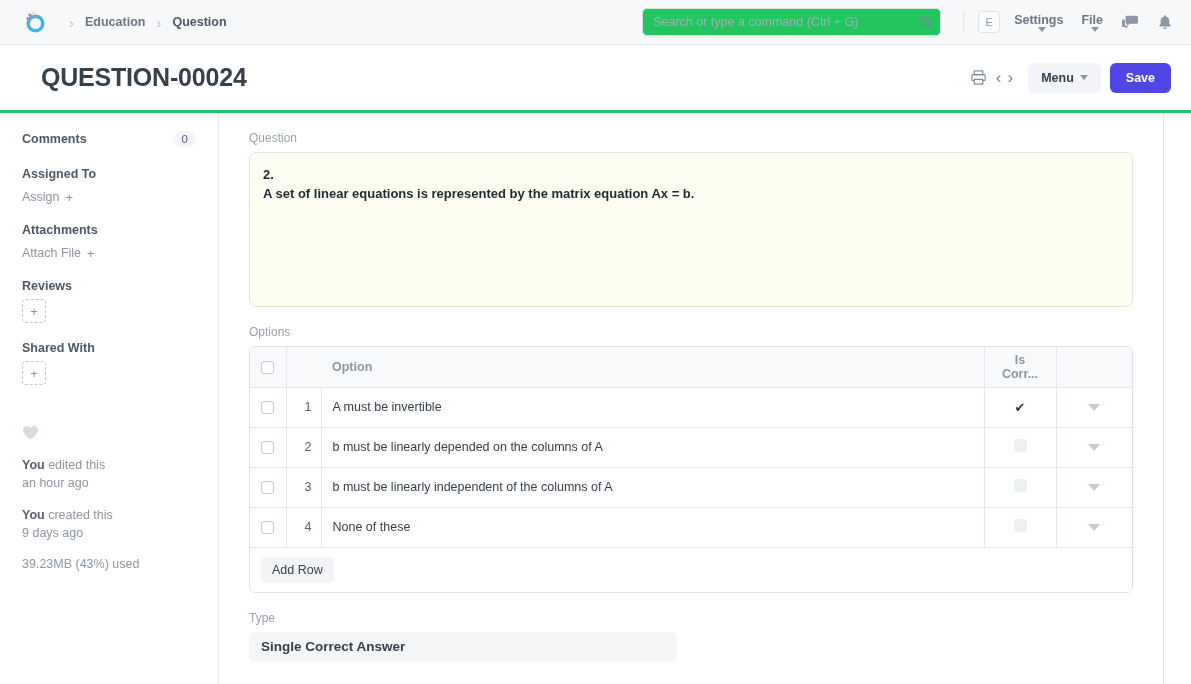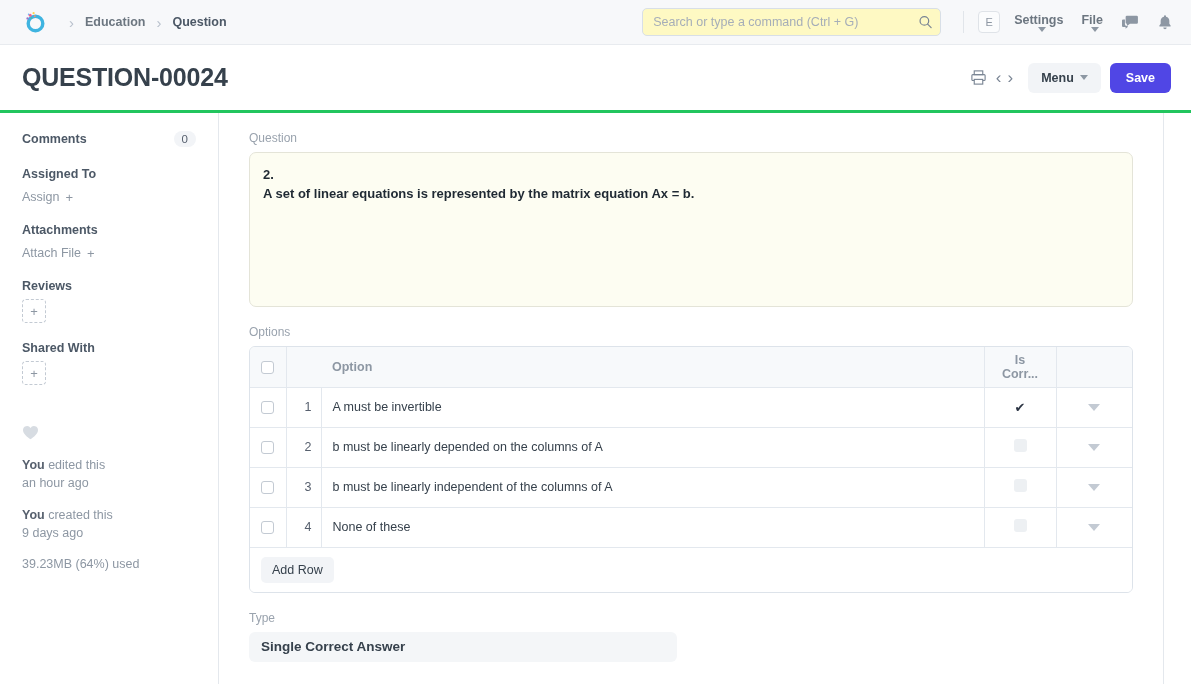--- a/index.html
+++ b/index.html
@@ -53,21 +53,21 @@
   .search-wrap {
     position: relative;
     width: 299px;
     margin-right: 22px;
   }
   .search-input {
     width: 100%;
     height: 28px;
     border: 1px solid #d8dfe7;
     border-radius: 5px;
-    background: #fef9c3;
+    background: #22c55e;
     padding: 0 30px 0 10px;
     font-size: 12.5px;
     font-family: "Liberation Sans", sans-serif;
     color: #36414c;
     outline: none;
   }
   .search-input::placeholder { color: #a6aeb8; }
   .search-icon-btn {
     position: absolute;
     right: 8px; top: 50%;
@@ -120,20 +120,21 @@
     display: flex;
     align-items: center;
     padding: 0 20px 0 22px;
     background: #fff;
   }
   .page-title {
     font-size: 25px;
     font-weight: bold;
     color: #36414c;
     letter-spacing: -0.2px;
+    margin-left: 19px;
   }
   .head-actions {
     margin-left: auto;
     display: flex;
     align-items: center;
   }
   .icon-btn {
     background: none; border: none; padding: 0;
     margin-right: 6px;
     cursor: pointer; line-height: 0;
@@ -488,21 +489,21 @@
     <div class="sb-meta">
       <b>You</b><span> edited this</span><br>
       <span>an hour ago</span>
     </div>
 
     <div class="sb-meta">
       <b>You</b><span> created this</span><br>
       <span>9 days ago</span>
     </div>
 
-    <div class="sb-usage">39.23MB (64%) used</div>
+    <div class="sb-usage">39.23MB (43%) used</div>
   </aside>
 
   <main class="main">
 
     <div class="field-group">
       <div class="field-label">Question</div>
       <div class="question-box">
         <div>2.</div>
         <div>A set of linear equations is represented by the matrix equation Ax = b.</div>
       </div>

